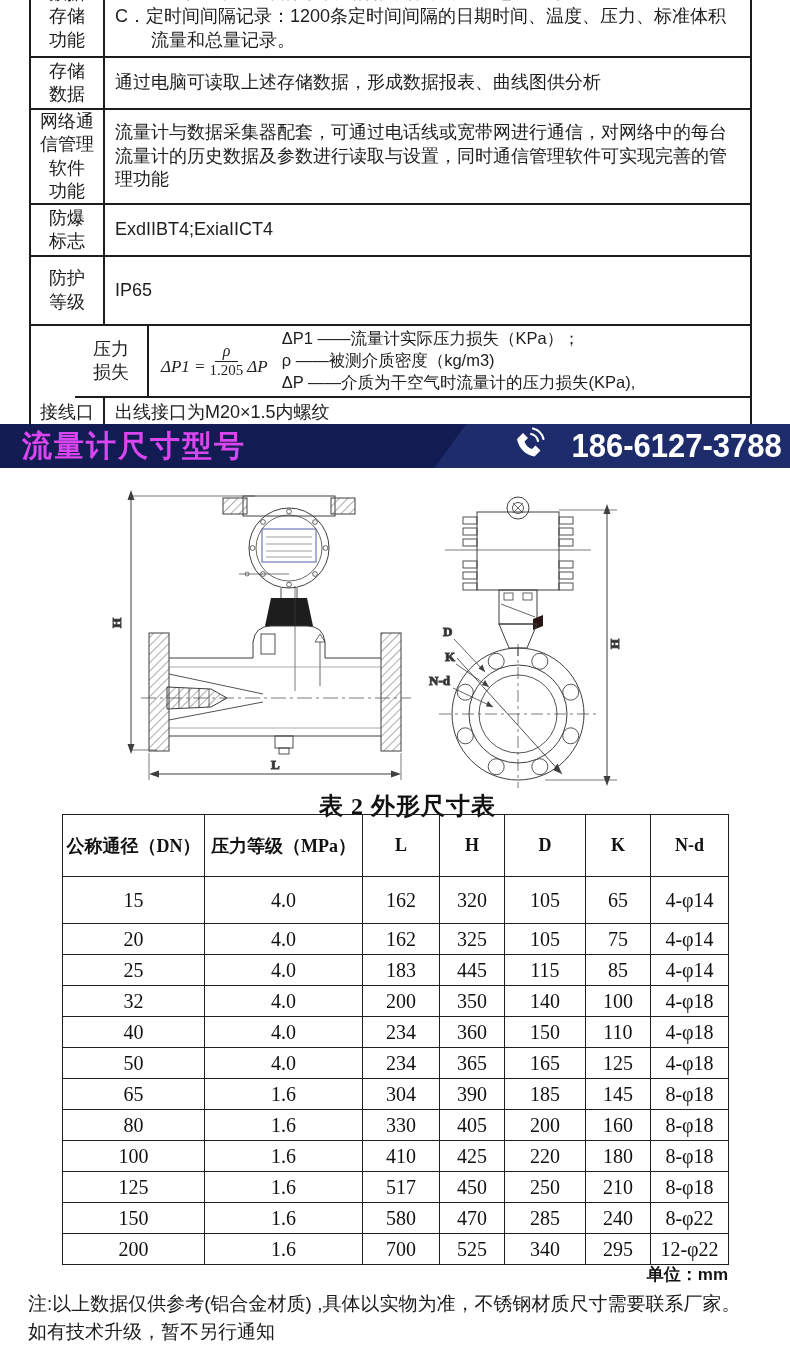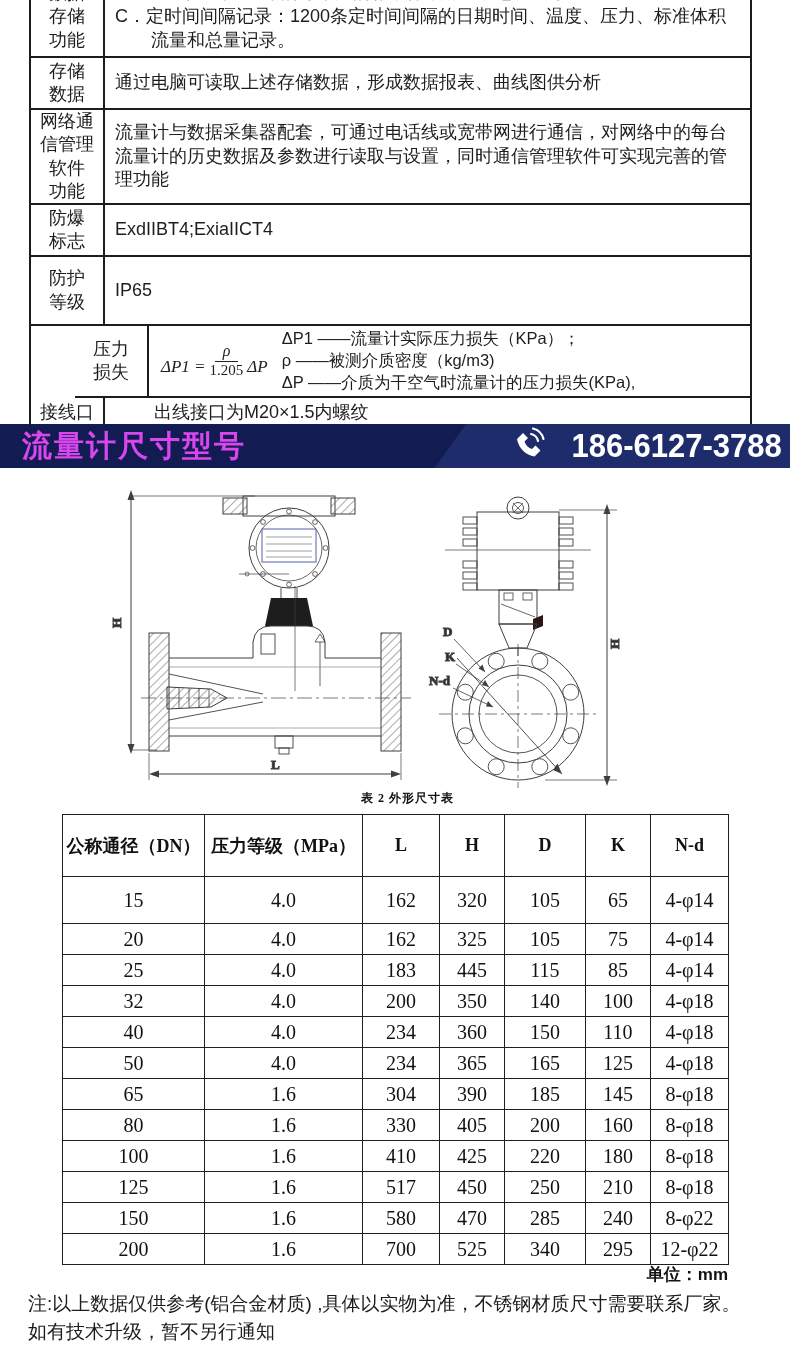--- a/index.html
+++ b/index.html
@@ -9,21 +9,21 @@
   
   .spec-table { position:absolute; left:29px; top:-24px; width:723px; border:2px solid #1c1c1c; }
   .spec-row { display:flex; border-bottom:2px solid #1c1c1c; }
   .spec-row:last-child { border-bottom:none; }
   .spec-row:nth-child(1){ height:80px; }
   .spec-row:nth-child(2){ height:52px; }
   .spec-row:nth-child(3){ height:95px; }
   .spec-row:nth-child(4){ height:52px; }
   .spec-row:nth-child(5){ height:69px; }
   .spec-row:nth-child(6){ height:72px;margin-left:44px; }
-  .spec-row:nth-child(7){ height:30px;gap:39px; }
+  .spec-row:nth-child(7){ height:30px; }
   .spec-label { width:74px; flex:0 0 74px; border-right:2px solid #1c1c1c; display:flex; align-items:center; justify-content:center; text-align:center; font-size:18px; color:#1d1d1d; white-space:pre-line; line-height:1.3; }
   .spec-content { flex:1; padding:4px 10px; font-size:18px; color:#1d1d1d; line-height:1.33; white-space:pre-line; display:flex; align-items:center; }
   .spec-content > .inner { width:100%; }
   .formula-wrap { display:flex; align-items:center; gap:14px; width:100%; }
   .formula { display:flex; align-items:flex-end; gap:4px; font-family:"Liberation Serif", serif; font-style:italic; font-size:17px; color:#222; flex:0 0 auto; padding-left:2px; }
   .frac { display:inline-flex; flex-direction:column; align-items:center; line-height:1.05; }
   .frac .num { padding:0 8px 1px; border-bottom:1.4px solid #222; font-size:16px; }
   .frac .den { padding-top:1px; font-size:15px; font-style:normal; }
   .legend { font-size:16.5px; line-height:1.32; color:#1d1d1d; }
 
@@ -34,21 +34,21 @@
   .banner-phone { position:absolute; right:8px; top:0; height:100%; display:flex; align-items:center; gap:12px; z-index:2; }
   .phone-number { color:#ffffff; font-size:33px; font-weight:800; letter-spacing:0; transform:scaleX(.94); transform-origin:right center; font-family:"Liberation Sans", sans-serif; }
 
   
   .drawings { position:absolute; left:0; top:486px; width:790px; height:306px; }
   .drawing-left { position:absolute; left:105px; top:0; }
   .drawing-right { position:absolute; left:425px; top:0; }
   svg text { font-family:"Liberation Serif", serif; font-weight:700; fill:#2b2b2b; }
 
   
-  .dim-caption { position:absolute; left:0; top:790px; width:790px; text-align:center; font-family:"Liberation Serif", serif; font-weight:700; font-size:12px; color:#111; letter-spacing:1px;padding-left:25px; }
+  .dim-caption { position:absolute; left:0; top:790px; width:790px; text-align:center; font-family:"Liberation Serif", serif; font-weight:700; font-size:24px; color:#111; letter-spacing:1px;padding-left:25px; }
   table.dim { position:absolute; left:62px; top:814px; width:666px; border-collapse:collapse; table-layout:fixed; }
   table.dim th, table.dim td { border:1.5px solid #1f1f1f; text-align:center; vertical-align:middle; color:#111; }
   table.dim thead tr { height:62px; }
   table.dim th { font-size:18px; font-weight:700; font-family:"Liberation Serif", serif; }
   table.dim td { font-size:20px; font-family:"Liberation Serif", serif; }
   table.dim tbody tr { height:31px; }
   table.dim tbody tr.first-row { height:47px; }
   .unit-note { position:absolute; right:62px; top:1263px; font-size:17px; font-weight:700; color:#111; }
   .footer-note { position:absolute; left:28px; top:1290px; width:745px; font-size:19px; color:#1c1c1c; line-height:1.45; white-space:pre-line; }
 </style>

